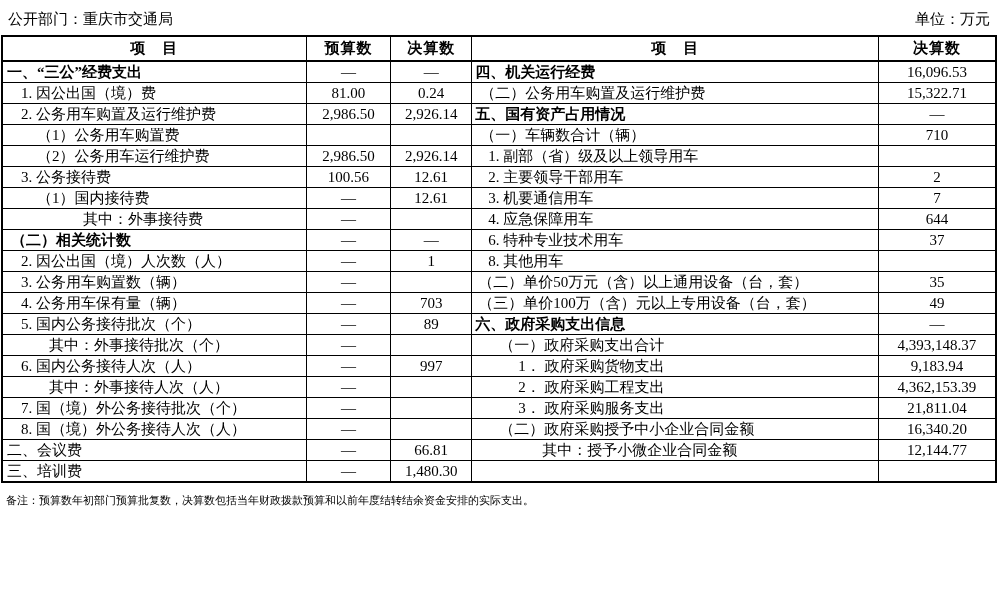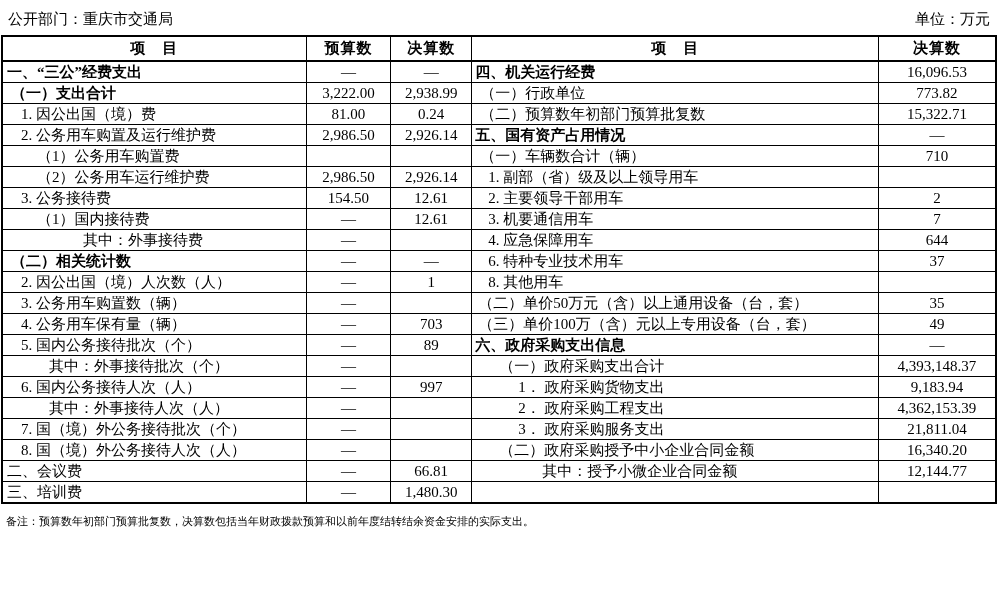--- a/index.html
+++ b/index.html
@@ -79,31 +79,24 @@
     </thead>
     <tbody id="table-body">
         <tr>
     <td class="item bold" style="padding-left: 4px; margin-left: 12px;">一、“三公”经费支出</td>
     <td class="num">—</td>
     <td class="num">—</td>
     <td class="item bold" style="padding-left: 3px;">四、机关运行经费</td>
     <td class="num">16,096.53</td>
   </tr>
         <tr>
-    <td class="item bold" style="padding-left: 8px;">（一）支出合计</td>
-    <td class="num">3,222.00</td>
-    <td class="num">2,938.99</td>
-    <td class="item" style="padding-left: 8px;">（一）行政单位</td>
-    <td class="num">773.82</td>
-  </tr>
-        <tr>
     <td class="item" style="padding-left: 18px;">1. 因公出国（境）费</td>
     <td class="num">81.00</td>
     <td class="num">0.24</td>
-    <td class="item" style="padding-left: 8px;">（二）预算数年初部门预算批复数</td>
+    <td class="item" style="padding-left: 8px;">（二）公务用车购置及运行维护费</td>
     <td class="num">15,322.71</td>
   </tr>
         <tr>
     <td class="item" style="padding-left: 18px;">2. 公务用车购置及运行维护费</td>
     <td class="num">2,986.50</td>
     <td class="num">2,926.14</td>
     <td class="item bold" style="padding-left: 3px;">五、国有资产占用情况</td>
     <td class="num">—</td>
   </tr>
         <tr>
@@ -115,21 +108,21 @@
   </tr>
         <tr>
     <td class="item" style="padding-left: 34px;">（2）公务用车运行维护费</td>
     <td class="num">2,986.50</td>
     <td class="num">2,926.14</td>
     <td class="item" style="padding-left: 16px;">1. 副部（省）级及以上领导用车</td>
     <td class="num"></td>
   </tr>
         <tr>
     <td class="item" style="padding-left: 18px;">3. 公务接待费</td>
-    <td class="num">154.50</td>
+    <td class="num">100.56</td>
     <td class="num">12.61</td>
     <td class="item" style="padding-left: 16px;">2. 主要领导干部用车</td>
     <td class="num">2</td>
   </tr>
         <tr>
     <td class="item" style="padding-left: 34px;">（1）国内接待费</td>
     <td class="num">—</td>
     <td class="num">12.61</td>
     <td class="item" style="padding-left: 16px;">3. 机要通信用车</td>
     <td class="num">7</td>

